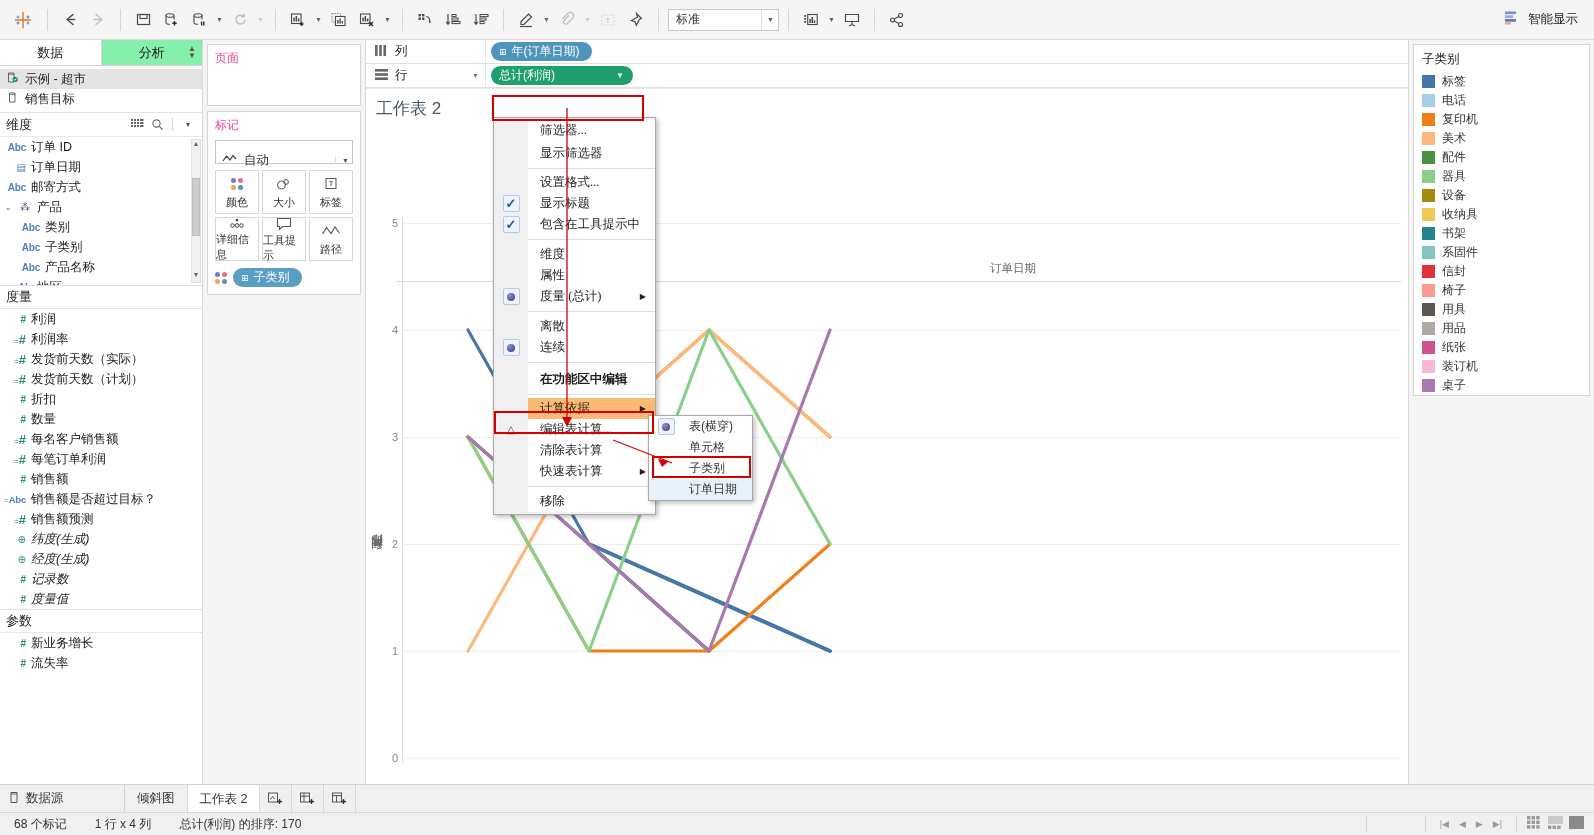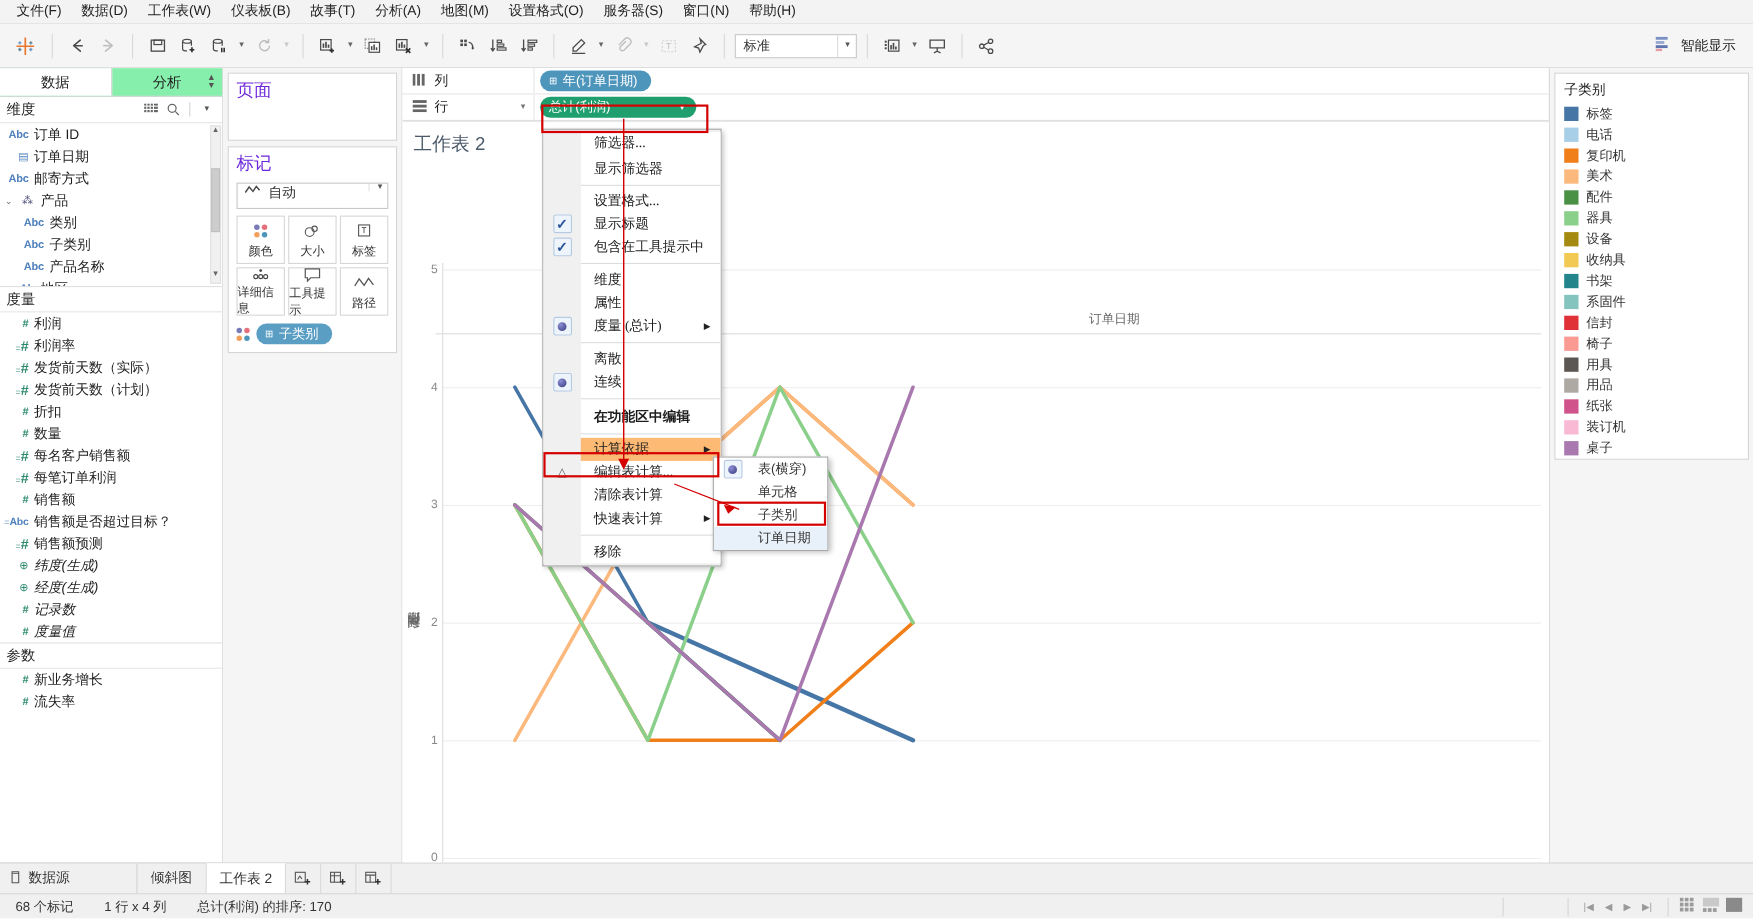--- a/index.html
+++ b/index.html
@@ -74,26 +74,26 @@
   .chev { font-size:8px; color:#666; width:10px; display:inline-block; text-align:center;}
   .scroller { position:absolute; right:1px; top:2px; width:10px; bottom:2px; background:#f0f0f0; border:1px solid #e0e0e0;}
   .scroller .thumb { position:absolute; left:0; right:0; background:#cdcdcd; border:1px solid #bfbfbf; }
   .scroller .ar { position:absolute; left:0; right:0; height:11px; text-align:center; font-size:7px; color:#666; }
 
   
   .centerpane { flex:1; display:flex; flex-direction:column; min-width:0; }
   .center-top { display:flex; flex:1; min-height:0; }
   .cards { width:163px; background:#f5f5f5; border-right:1px solid #d9d9d9; padding:4px; display:flex; flex-direction:column; gap:5px;}
   .card { background:#fff; border:1px solid #d5d5d5; }
-  .card .hd { font-size:16px; color:#6d28d9; padding:5px 7px 3px; }
+  .card .hd { font-size:12px; color:#ec4899; padding:5px 7px 3px; }
   .card.pages { height:62px; }
   .card.filters { height:72px; }
   .card.marks { flex:0 0 auto; padding-bottom:7px; }
   .marktype { margin:3px 7px 6px; height:24px; border:1px solid #c8c8c8; background:#fff; display:flex;
-              align-items:flex-start; padding:0 3px 0 6px; font-size:12.5px; gap:6px; }
+              align-items:center; padding:16px 3px 0 6px; font-size:12.5px; gap:6px; }
   .marktype .arw { margin-left:auto; font-size:7px; color:#555; border-left:1px solid #e0e0e0; padding-left:6px; }
   .mgrid { display:grid; grid-template-columns:1fr 1fr 1fr; gap:3px; margin:0 7px; }
   .mbtn { height:44px; border:1px solid #d6d6d6; background:#fff; display:flex; flex-direction:column;
           align-items:center; justify-content:center; gap:2px; font-size:11px; color:#333; }
   .mbtn .gl { height:18px; display:flex; align-items:center; justify-content:center; }
   .pillrow { display:flex; align-items:center; gap:6px; margin:7px 7px 0; }
   .pill { border-radius:10px; height:19px; display:inline-flex; align-items:center; gap:5px;
           padding:0 12px 0 8px; font-size:12px; color:#fff; white-space:nowrap;}
   .pill.blue { background:#4e95bc; }
   .pill.blue-s { background:#5a9ec4; }
@@ -168,33 +168,20 @@
   .sub-row.hl { background:#e8f0fa; }
 
   .redbox { position:absolute; border:2px solid #d40000; z-index:80; pointer-events:none; }
   .anno { position:absolute; z-index:85; pointer-events:none; }
 </style>
 </head>
 <body>
 
 <div class="app">
 
-  <div class="menubar">
-    <div class="mi">文件(F)</div>
-    <div class="mi">数据(D)</div>
-    <div class="mi">工作表(W)</div>
-    <div class="mi">仪表板(B)</div>
-    <div class="mi">故事(T)</div>
-    <div class="mi">分析(A)</div>
-    <div class="mi">地图(M)</div>
-    <div class="mi">设置格式(O)</div>
-    <div class="mi">服务器(S)</div>
-    <div class="mi">窗口(N)</div>
-    <div class="mi">帮助(H)</div>
-  </div>
 
   <div class="toolbar">
     <div class="tb logo">
       <svg width="20" height="20" viewBox="0 0 20 20">
         <g stroke="#e8762d" stroke-width="1.5" fill="none">
           <path d="M10 2v16M2 10h16" stroke="#e8762d"></path>
         </g>
         <g stroke="#7099c6" stroke-width="1.2" fill="none">
             <path d="M5 5.5v3M3.5 7h3M15 11.5v3M13.5 13h3"></path>
           </g>
@@ -383,20 +370,42 @@
   </div>
 
   <div class="body">
 
     <div class="leftpane">
       <div class="lp-tabs">
         <div class="lp-tab active">数据</div>
         <div class="lp-tab sec">
           <span>分析</span>
           <span class="spin">▲<br>▼</span>
+        </div>
+      </div>
+      <div class="ds-list">
+        <div class="ds-item sel">
+          <span>
+            <svg width="13" height="13" viewBox="0 0 13 13">
+                <path d="M2.5 2h5.5v9H2.5z" fill="none" stroke="#666" stroke-width="1"></path>
+                <path d="M2.5 3.4h5.5" stroke="#666" stroke-width=".8"></path>
+                <circle cx="9.2" cy="8.4" r="2.6" fill="#1f8a70"></circle>
+                <path d="M8.1 8.4l.8.9 1.5-1.7" stroke="#fff" stroke-width="1" fill="none"></path>
+              </svg>
+          </span>
+          <span>示例 - 超市</span>
+        </div>
+        <div class="ds-item">
+          <span>
+            <svg width="13" height="13" viewBox="0 0 13 13">
+                <path d="M3.5 2h5.5v9H3.5z" fill="none" stroke="#666" stroke-width="1"></path>
+                <path d="M3.5 3.4h5.5" stroke="#666" stroke-width=".8"></path>
+              </svg>
+          </span>
+          <span>销售目标</span>
         </div>
       </div>
 
       <div class="sect-head">
         <span class="t">维度</span>
         <span class="ic">
           <svg width="13" height="11" viewBox="0 0 13 11">
               <g fill="#666">
                 <rect x="0" y="0" width="2" height="2"></rect>
                 <rect x="3" y="0" width="2" height="2"></rect>

